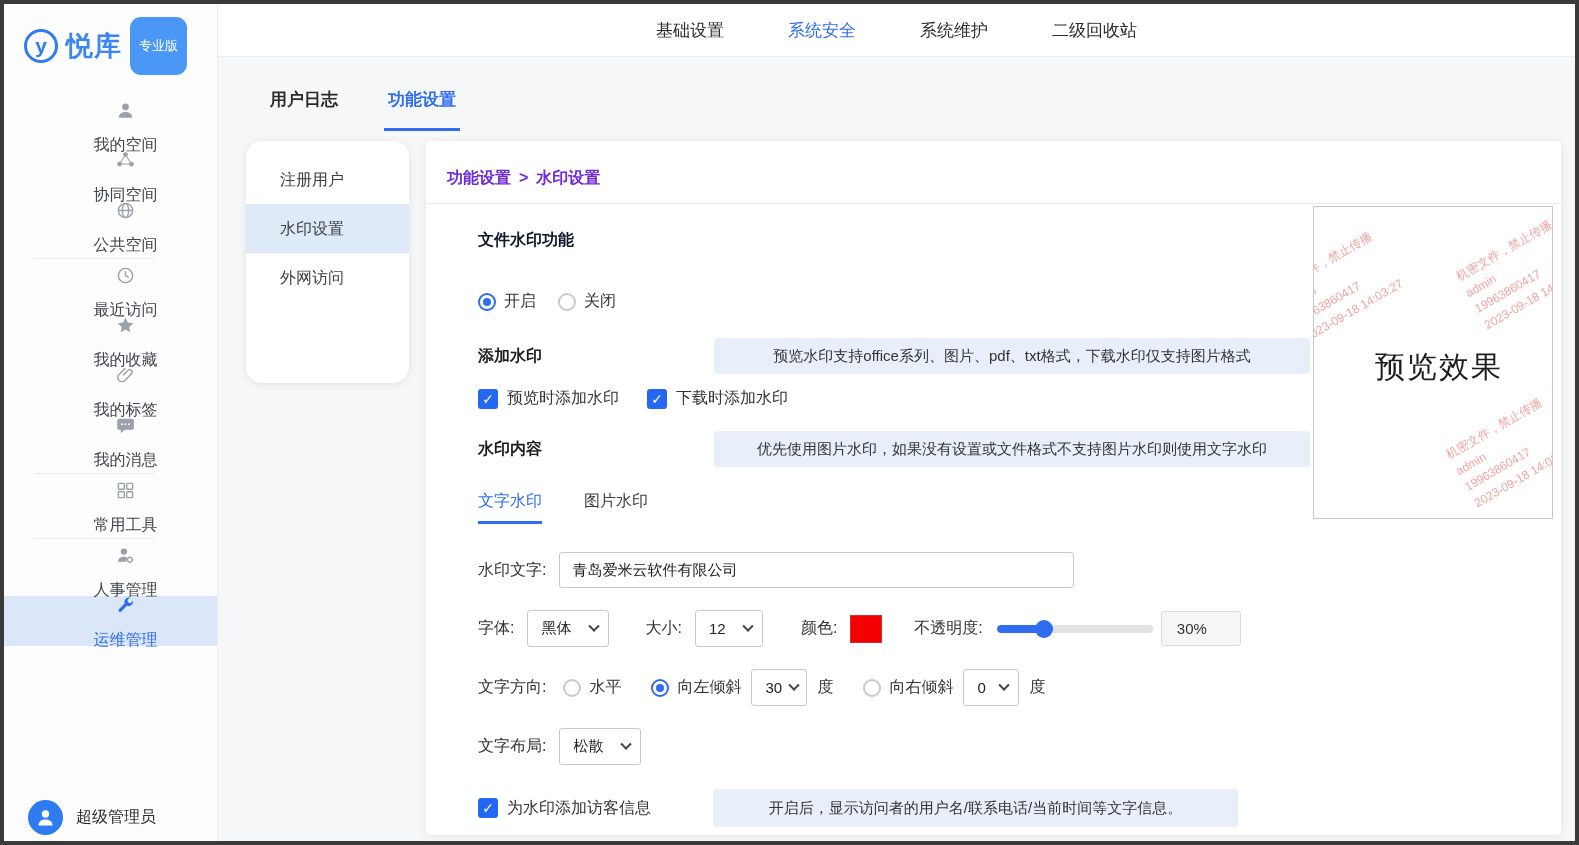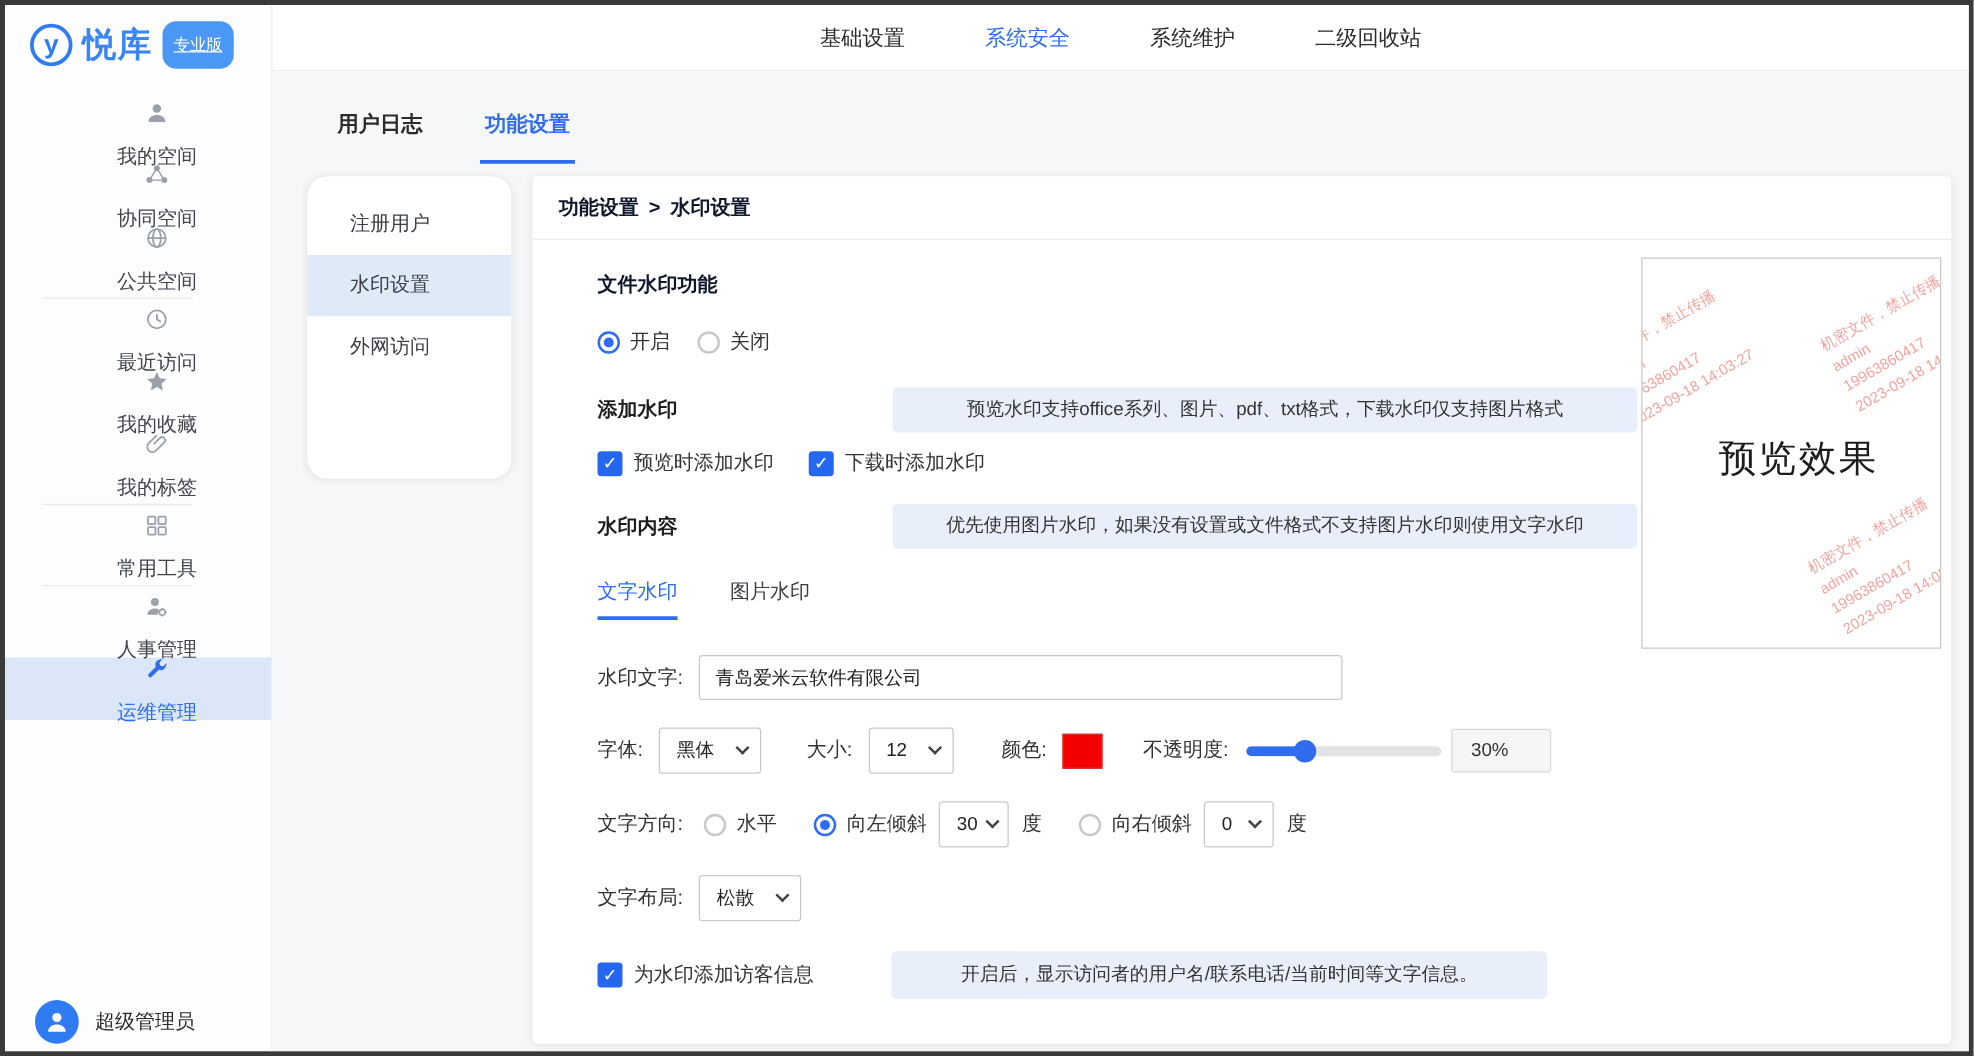--- a/index.html
+++ b/index.html
@@ -5,21 +5,21 @@
   * { margin:0; padding:0; box-sizing:border-box; }
   html,body { width:1579px; height:845px; font-family:"Liberation Sans","DejaVu Sans",sans-serif; background:#fff; }
   .frame { width:1579px; height:845px; border:4px solid #3a3a3a; display:flex; background:#fff; overflow:hidden; }
 
   
   .sidebar { width:214px; background:#fdfdfe; border-right:1px solid #ececec; position:relative; flex-shrink:0; }
   .logo-row { display:flex; align-items:center; gap:8px; padding:13px 0 0 20px; }
   .logo-circle { width:34px; height:34px; border:3px solid #2f7bf2; border-radius:50%; color:#2f7bf2;
                  font-weight:bold; font-size:21px; display:flex; align-items:center; justify-content:center; }
   .logo-name { font-size:27px; font-weight:bold; color:#3a86f4; letter-spacing:1px; }
-  .logo-badge { background:#4a97f5; color:#fff; font-size:13px; padding:10px 9px; border-radius:11px;text-decoration:underline; }
+  .logo-badge { background:#4a97f5; color:#fff; font-size:13px; padding:20px 9px; border-radius:11px; }
   .menu { margin-top:26px; }
   .menu-item { height:50px; display:flex; align-items:center; gap:15px; padding-left:30px;
                font-size:16px; color:#41454c; cursor:pointer;flex-direction:column; }
   .menu-item svg { width:19px; height:19px; color:#9aa1ab; flex-shrink:0; }
   .menu-item.active { background:#dbe7f8; color:#2f6cf0; }
   .menu-item.active svg { color:#2f6cf0; }
   .menu-divider { height:1px; background:#e9e9e9; width:120px; margin:7px 0 7px 30px; }
   .user-row { position:absolute; left:24px; bottom:6px; display:flex; align-items:center; gap:13px;
               font-size:16px; color:#2a2a2a; cursor:pointer; }
   .avatar { width:35px; height:35px; border-radius:50%; background:#2f7bf2; display:flex; align-items:center; justify-content:center; }
@@ -39,21 +39,21 @@
   .tab.active::after { content:""; position:absolute; left:-2px; right:-2px; bottom:-14px; height:3px; background:#2f6cf0; }
 
   .cols { display:flex; align-items:flex-start; }
   .subside { width:163px; height:242px; background:#fff; border-radius:16px; box-shadow:0 1px 8px rgba(0,0,0,.09);
              padding-top:14px; flex-shrink:0; }
   .sub-item { height:49px; line-height:49px; padding-left:34px; font-size:16px; color:#3c4046; cursor:pointer; }
   .sub-item.active { background:#dfeaf9; }
 
   .main-card { flex:1; margin-left:17px; height:694px; background:#fff; border-radius:4px;
                box-shadow:0 1px 8px rgba(0,0,0,.09); position:relative; min-width:0; }
-  .crumb { padding:15px 21px 14px; font-size:16px; font-weight:bold; color:#0f172a; border-bottom:1px solid #ececec; }
+  .crumb { padding:15px 21px 14px; font-size:16px; font-weight:bold; color:#6d28d9; border-bottom:1px solid #ececec;margin-top:12px; }
   .crumb .sep { margin:0 8px; }
   .panel-body { padding:16px 0 0 52px; font-size:16px; color:#333; }
 
   .sec-heading { font-weight:bold; font-size:16px; color:#0f172a; }
   .row { display:flex; align-items:center; }
   .h-label { width:236px; font-weight:bold; font-size:16px; color:#1d1d1d; flex-shrink:0; }
 
   .banner { background:#e8effb; border-radius:4px; height:36px; line-height:36px; width:596px;
             text-align:center; font-size:15px; color:#333; white-space:nowrap; overflow:hidden; padding:0 14px; }
   .banner.small { width:525px; height:38px; line-height:38px; }
@@ -158,20 +158,29 @@
             <path d="M12 2l2.9 6.3 6.9.8-5.1 4.7 1.4 6.8-6.1-3.5-6.1 3.5 1.4-6.8L2.2 9.1l6.9-.8z"></path>
           </svg>
         <span>我的收藏</span>
       </div>
       <div class="menu-item">
         <svg viewBox="0 0 24 24" fill="none" stroke="currentColor" stroke-width="1.8">
             <path d="M8.8 11.8l6.2-6.2a3.1 3.1 0 0 1 4.4 4.4l-8.2 8.2a5.2 5.2 0 0 1-7.4-7.4l8.2-8.2"></path>
           </svg>
         <span>我的标签</span>
       </div>
+      <div class="menu-item">
+        <svg viewBox="0 0 24 24" fill="currentColor">
+            <path d="M4 3.5h16A2.5 2.5 0 0 1 22.5 6v9a2.5 2.5 0 0 1-2.5 2.5h-8.6L6 21.5v-4H4A2.5 2.5 0 0 1 1.5 15V6A2.5 2.5 0 0 1 4 3.5z"></path>
+            <circle cx="7.5" cy="10.5" r="1.2" fill="#fdfdfe"></circle>
+            <circle cx="12" cy="10.5" r="1.2" fill="#fdfdfe"></circle>
+            <circle cx="16.5" cy="10.5" r="1.2" fill="#fdfdfe"></circle>
+          </svg>
+        <span>我的消息</span>
+      </div>
       <div class="menu-divider"></div>
       <div class="menu-item">
         <svg viewBox="0 0 24 24" fill="none" stroke="currentColor" stroke-width="1.8">
             <rect x="3" y="3" width="7.5" height="7.5" rx="1"></rect>
             <rect x="13.5" y="3" width="7.5" height="7.5" rx="1"></rect>
             <rect x="3" y="13.5" width="7.5" height="7.5" rx="1"></rect>
             <rect x="13.5" y="13.5" width="7.5" height="7.5" rx="1"></rect>
           </svg>
         <span>常用工具</span>
       </div>
@@ -229,21 +238,21 @@
         </div>
 
         <div class="main-card">
           <div class="crumb">
             <span>功能设置</span><span class="sep">&gt;</span><span>水印设置</span>
           </div>
 
           <div class="panel-body">
 
             <div class="sec-heading" style="margin-top:10px;">文件水印功能</div>
-            <div class="row" style="margin-top:24px; gap:0;">
+            <div class="row" style="margin-top:40px; gap:0;">
               <span class="radio checked"></span>
               <span class="radio-label">开启</span>
               <span class="radio" style="margin-left:22px;"></span>
               <span class="radio-label">关闭</span>
             </div>
 
             <div class="row" style="margin-top:26px;">
               <div class="h-label">添加水印</div>
               <div class="banner">预览水印支持office系列、图片、pdf、txt格式，下载水印仅支持图片格式</div>
             </div>

